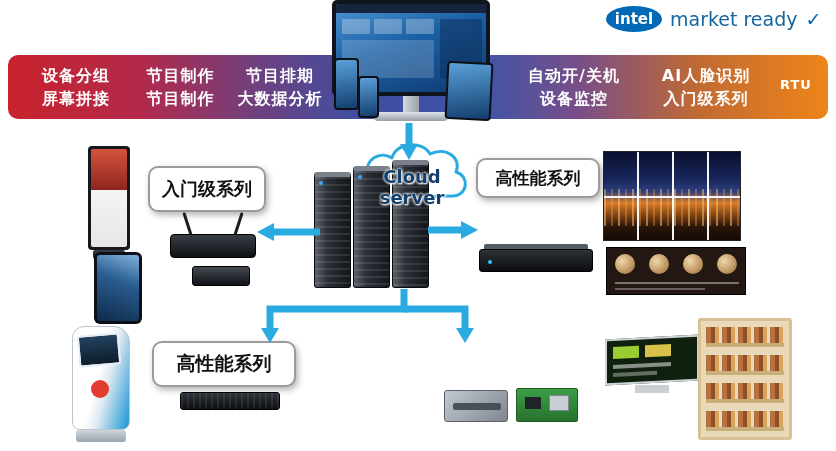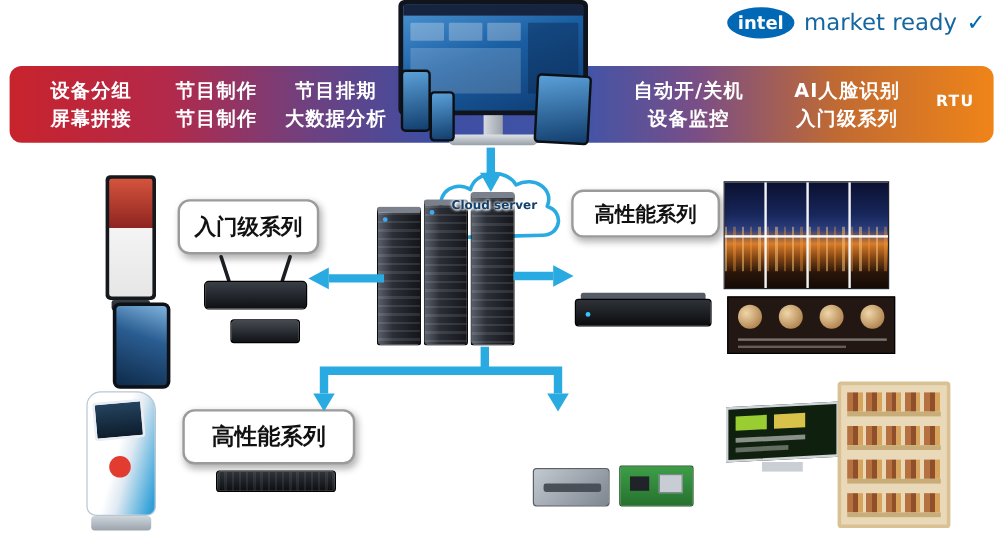--- a/index.html
+++ b/index.html
@@ -38,21 +38,21 @@
 #monitor-neck{position:absolute;left:71px;top:96px;width:16px;height:17px;background:linear-gradient(90deg,#d6dadf,#9aa1a9);}
 #monitor-base{position:absolute;left:42px;top:112px;width:74px;height:9px;border-radius:4px;background:linear-gradient(#dfe3e8,#98a0a8);}
 .phone{position:absolute;background:#0c0f14;border-radius:4px;padding:2px;}
 .phone-screen{width:100%;height:100%;background:linear-gradient(170deg,#5aa0d8,#123e6e);border-radius:2px;}
 #phone1{left:2px;top:58px;width:25px;height:52px;}
 #phone2{left:26px;top:76px;width:21px;height:42px;}
 #tabletR{left:114px;top:62px;width:46px;height:58px;transform:rotate(3deg);}
 
 
 #cloud{left:346px;top:134px;width:132px;height:80px;z-index:2;}
-#cloud-label{left:352px;top:166px;width:120px;text-align:center;font-size:10px;font-weight:bold;color:#123f6b;z-index:5;text-shadow:0 0 3px #fff,0 0 3px #fff,1px 1px 2px #fff;}
+#cloud-label{left:352px;top:166px;width:120px;text-align:center;font-size:18px;font-weight:bold;color:#123f6b;z-index:5;text-shadow:0 0 3px #fff,0 0 3px #fff,1px 1px 2px #fff;}
 #server{left:314px;top:160px;width:118px;height:130px;z-index:3;}
 .tower{position:absolute;border:1px solid #0a0b0d;border-radius:3px;border-top:5px solid #7a818c;
 background:repeating-linear-gradient(180deg,rgba(255,255,255,.10) 0px,rgba(255,255,255,.10) 2px,rgba(0,0,0,0) 2px,rgba(0,0,0,0) 7px),
 linear-gradient(90deg,#5a606b 0%,#2b2f37 35%,#14161b 100%);}
 .tower::after{content:"";position:absolute;left:4px;top:4px;width:4px;height:4px;border-radius:50%;background:#3fa9f5;}
 #t1{left:0;top:12px;width:37px;height:116px;}
 #t2{left:39px;top:6px;width:37px;height:122px;}
 #t3{left:78px;top:0;width:37px;height:128px;}
 
 

